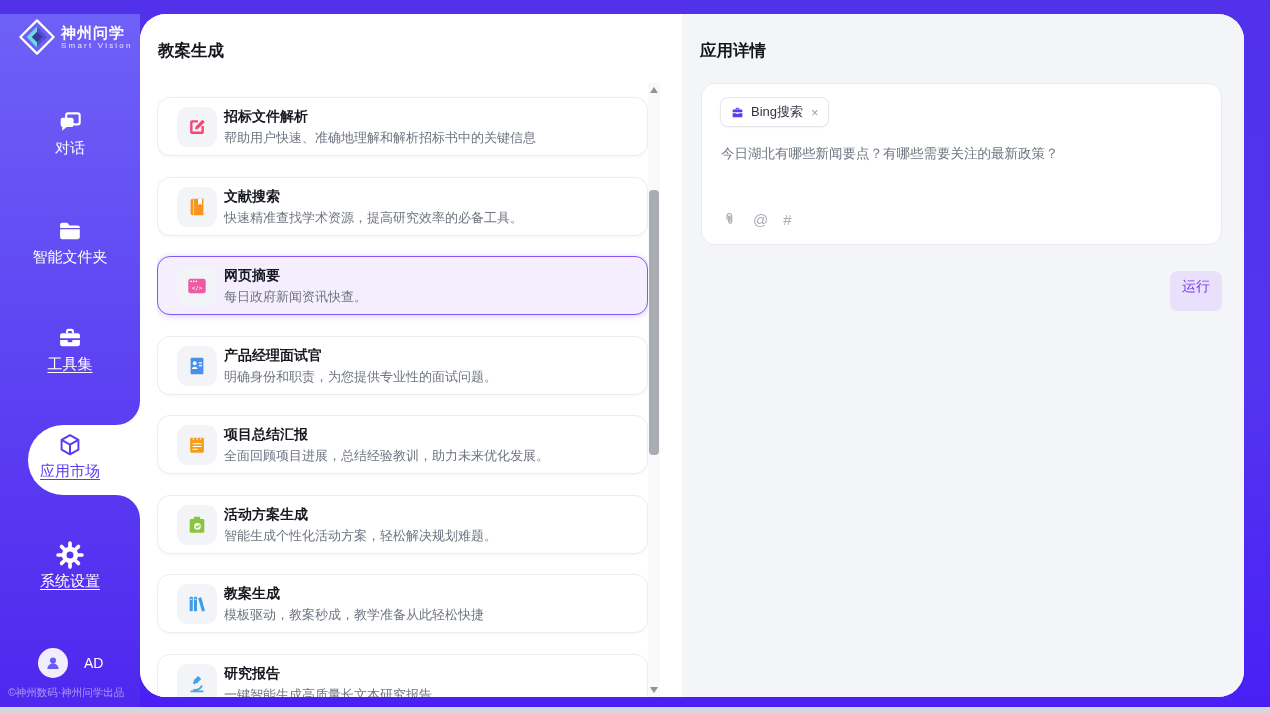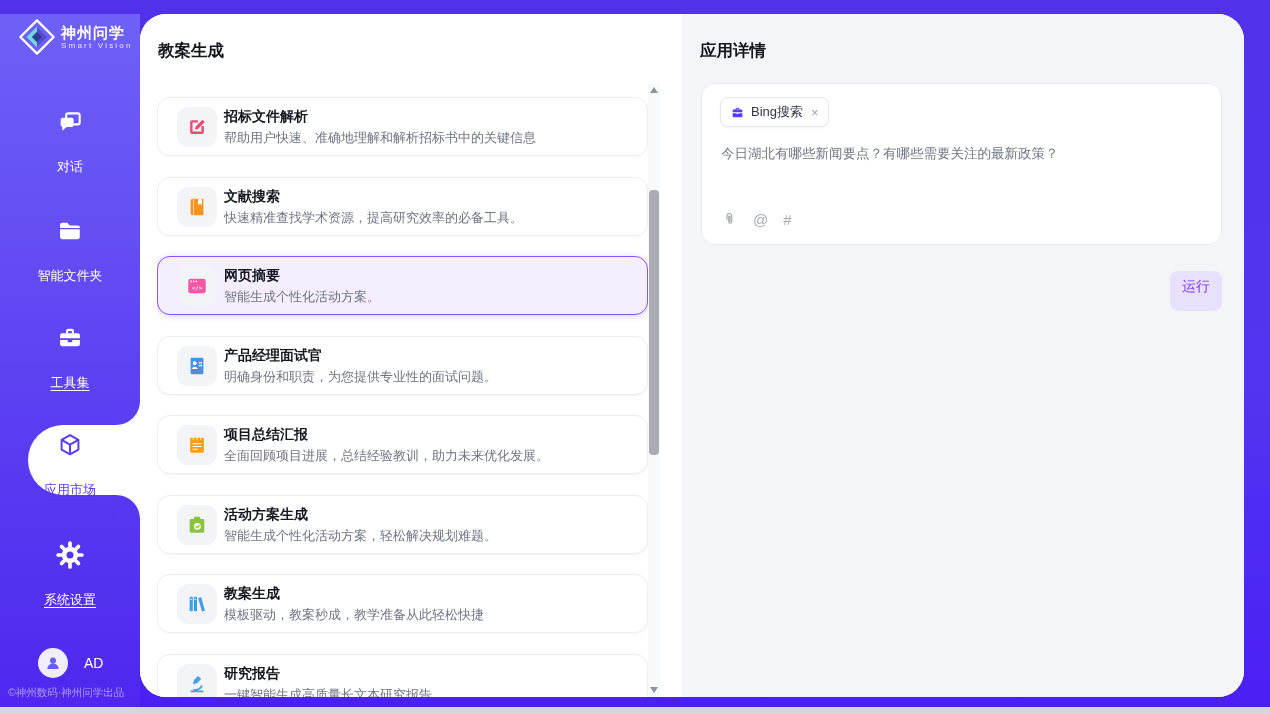--- a/index.html
+++ b/index.html
@@ -11,21 +11,21 @@
            background:linear-gradient(180deg,#5132ea 0%,#5334f0 55%,#4a1ff5 100%); }
 
   
   .sidebar { position:absolute; left:0; top:14px; width:140px; height:693px;
              background:linear-gradient(180deg,#6e61f7 0%,#5c40f2 55%,#4f27ef 100%); }
   .logo-row { position:absolute; left:18px; top:4px; display:flex; align-items:center; gap:5px; }
   .logo-name { color:#fff; font-size:15px; font-weight:700; letter-spacing:1px; line-height:17px; }
   .logo-sub { color:rgba(255,255,255,.85); font-size:8px; letter-spacing:2.2px; }
   .nav-item { position:absolute; left:0; width:140px; text-align:center; cursor:pointer; }
   .nav-ico { display:block; margin:0 auto; width:28px; height:28px; }
-  .nav-label { margin-top:22px; font-size:13px; color:#fff; }
+  .nav-label { margin-top:3px; font-size:15px; color:#fff; }
   .nav-label.u { text-decoration:underline; text-underline-offset:3px; }
   .active-bubble { position:absolute; left:28px; top:411px; width:112px; height:70px;
                    background:#fff; border-radius:35px 0 0 35px; }
   .curve-bg { position:absolute; left:116px; width:24px; height:24px; background:#fff; }
   .curve-top { position:absolute; left:116px; top:387px; width:24px; height:24px; background:#5c3ff2; border-bottom-right-radius:24px; }
   .curve-bot { position:absolute; left:116px; top:481px; width:24px; height:24px; background:#5837f1; border-top-right-radius:24px; }
   .nav-item.active .nav-label { color:#5b3df0; }
   .user-row { position:absolute; left:38px; top:634px; display:flex; align-items:center; gap:16px; }
   .avatar { width:30px; height:30px; border-radius:50%; background:#f1edfd; display:flex; align-items:center; justify-content:center; }
   .user-name { color:#fff; font-size:14px; }
@@ -198,21 +198,21 @@
                 <g fill="#ee5aa5">
               <rect x="2.5" y="4" width="19" height="16" rx="2.5"></rect>
                 </g>
               <circle cx="5.6" cy="7" r=".9" fill="#fff"></circle>
                 <circle cx="8.4" cy="7" r=".9" fill="#fff"></circle>
                 <circle cx="11.2" cy="7" r=".9" fill="#fff"></circle>
               <text x="12" y="16.5" font-size="6.5" fill="#fff" text-anchor="middle" font-family="DejaVu Sans Mono, monospace">&lt;/&gt;</text>
             </svg>
           </span>
           <div class="card-title">网页摘要</div>
-          <div class="card-desc">智能生成个性化活动方案。</div>
+          <div class="card-desc">每日政府新闻资讯快查。</div>
         </div>
 
         <div class="card">
           <span class="card-ico">
             <svg width="22" height="22" viewBox="0 0 24 24">
                 <g fill="#4a90e6">
               <path d="M5 4.5C5 3.7 5.7 3 6.5 3h11c.8 0 1.5.7 1.5 1.5v15c0 .8-.7 1.5-1.5 1.5h-11c-.8 0-1.5-.7-1.5-1.5z"></path>
                 </g>
               <circle cx="9.5" cy="9" r="2.1" fill="#fff"></circle>
               <path d="M6.3 15.2a3.3 3.3 0 0 1 6.4 0z" fill="#fff"></path>

